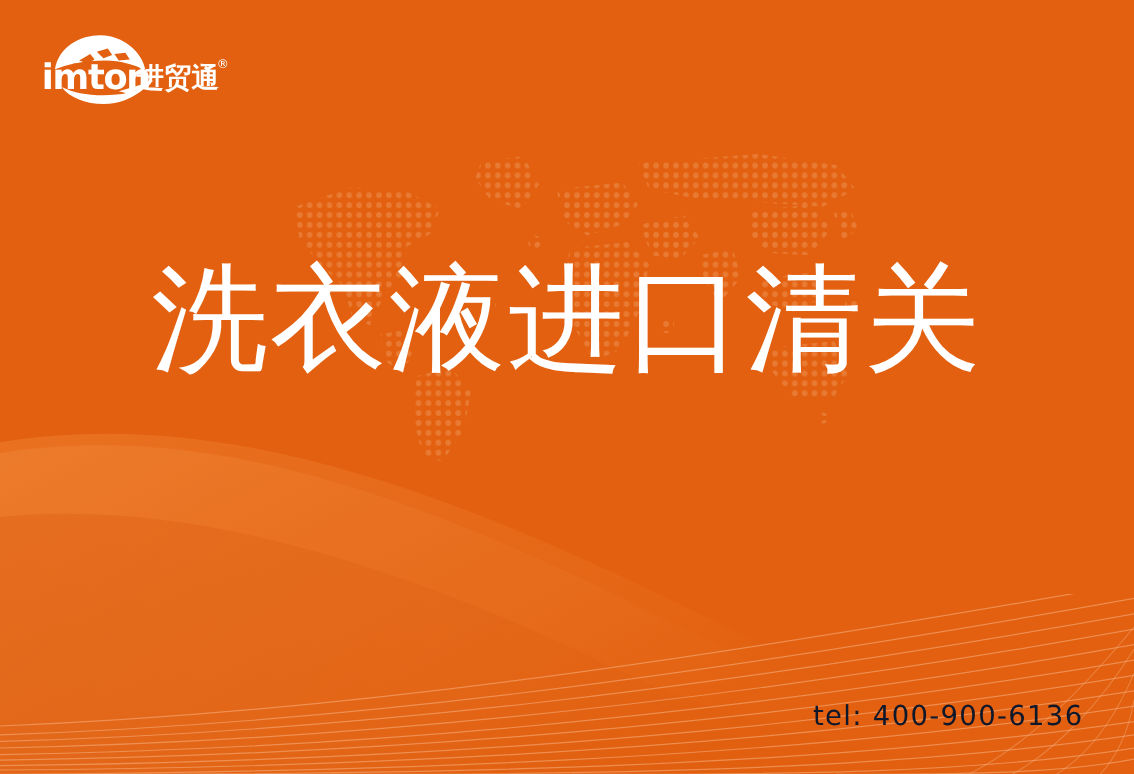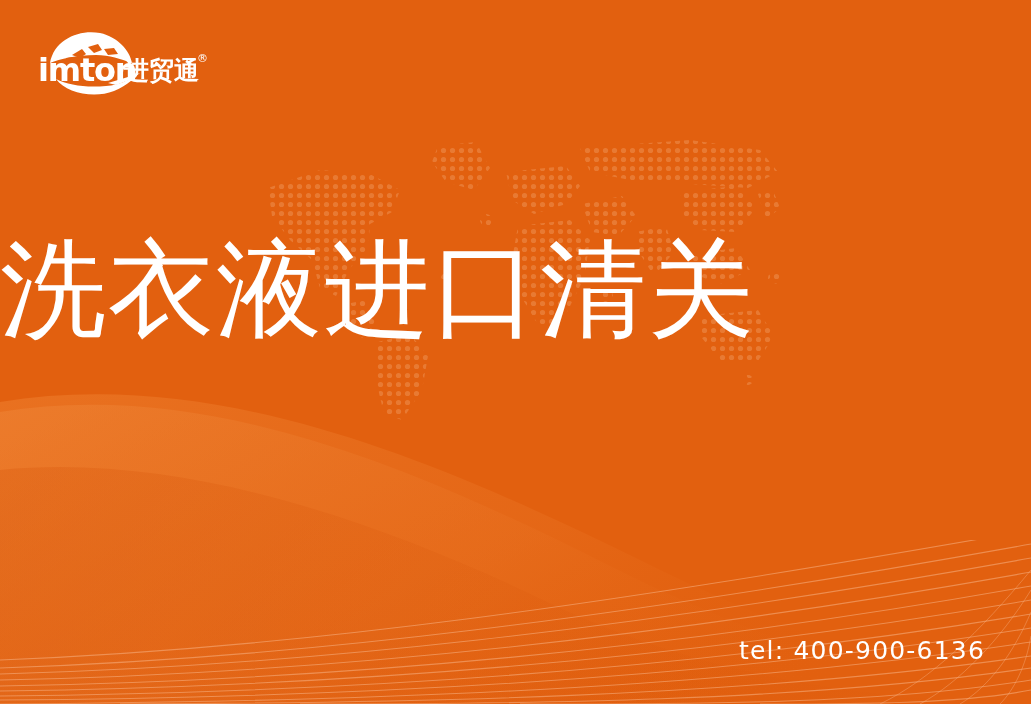--- a/index.html
+++ b/index.html
@@ -61,39 +61,39 @@
     width: 180px;
     height: 72px;
   }
 
   
   #headline {
     position: absolute;
     left: 0;
     top: 228px;
     width: 1031px;
-    text-align: left;
+    text-align: center;
     color: #ffffff;
     font-family: "DejaVu Sans", "Liberation Sans", sans-serif;
     font-weight: 400;
     font-size: 106px;
     line-height: 124px;
     letter-spacing: 2px;
     white-space: nowrap;
   }
   #headline .hl-line {
     display: block;
   }
 
   
   #tel {
     position: absolute;
     right: 46px;
     top: 636px;
-    color: #ffffff;
+    color: #0f172a;
     font-family: "DejaVu Sans", "Liberation Sans", sans-serif;
     font-size: 25px;
     letter-spacing: 1.2px;
     white-space: nowrap;
   }
 </style>
 </head>
 <body>
 
 <div id="banner">

